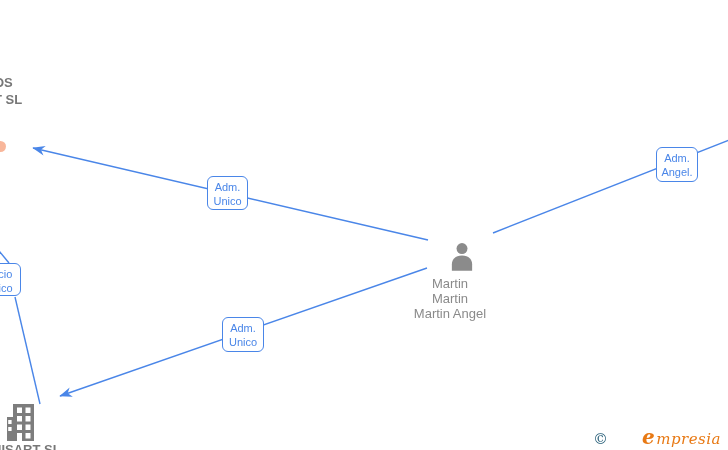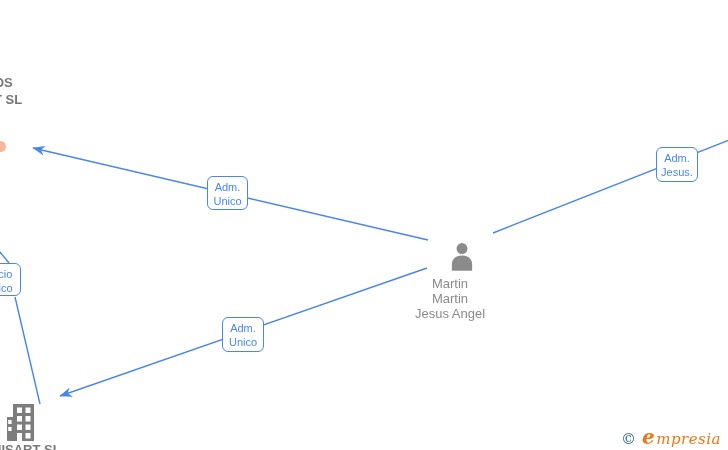--- a/index.html
+++ b/index.html
@@ -18,21 +18,21 @@
   .company-label{position:absolute;z-index:2;color:#777777;font-size:13px;font-weight:bold;line-height:17px;white-space:pre;}
   .icon-wrap{position:absolute;z-index:2;}
   #orange-dot{
     position:absolute;z-index:2;left:-5px;top:141px;width:11px;height:11px;border-radius:50%;
     background:#f7a988;opacity:.85;
   }
   #footer-logo{
     position:absolute;z-index:4;right:7px;bottom:1px;display:flex;align-items:baseline;gap:6px;
   }
   #footer-logo .copy{color:#2a617a;font-size:15px;font-family:"DejaVu Serif",serif;}
-  #footer-logo .brand{color:#e87914;font-family:"DejaVu Serif",serif;font-style:italic;font-size:15px;letter-spacing:.5px;}
+  #footer-logo .brand{color:#e87914;font-family:"DejaVu Serif",serif;font-style:italic;font-size:15px;letter-spacing:.5px;margin-left:28px;}
   #footer-logo .brand .initial{font-size:20px;font-weight:bold;margin-right:1px;}
 </style>
 </head>
 <body>
 
 <div id="canvas">
 
   <svg id="edge-layer">
     <defs>
       <marker id="arrow" viewBox="0 0 10 8" refX="9" refY="4" markerWidth="10" markerHeight="8" orient="auto-start-reverse">
@@ -50,40 +50,40 @@
 
   <div class="company-label" style="left:-6px;top:74px;"><span>OS</span><br><span>T SL</span></div>
 
   <div class="edge-label" style="left:207px;top:176px;width:41px;height:34px;">
     <span>Adm.</span><br>
     <span>Unico</span>
   </div>
 
   <div class="edge-label" style="left:656px;top:147px;width:42px;height:35px;">
     <span>Adm.</span><br>
-    <span>Jesus.</span>
+    <span>Angel.</span>
   </div>
 
   <div class="edge-label" style="left:222px;top:317px;width:42px;height:35px;">
     <span>Adm.</span><br>
     <span>Unico</span>
   </div>
 
   <div class="edge-label" style="left:-24px;top:263px;width:45px;height:33px;">
     <span>Socio</span><br>
     <span>Unico</span>
   </div>
 
   <div class="icon-wrap" style="left:446px;top:241px;">
     <svg width="32" height="30" viewBox="0 0 24 22">
       <circle cx="12" cy="5.4" r="4.1" fill="#8b8b8b"></circle>
       <path d="M12,10.6 c-5.2,0 -7.6,3.1 -7.6,6.6 L4.4,22 L19.6,22 L19.6,17.2 c0,-3.5 -2.4,-6.6 -7.6,-6.6 Z" fill="#8b8b8b"></path>
     </svg>
   </div>
-  <div class="node-label" style="left:390px;top:276px;width:120px;"><span>Martin</span><br><span>Martin</span><br><span>Jesus Angel</span></div>
+  <div class="node-label" style="left:390px;top:276px;width:120px;"><span>Martin</span><br><span>Martin</span><br><span>Martin Angel</span></div>
 
   <div class="icon-wrap" style="left:7px;top:404px;">
     <svg width="27" height="37" viewBox="0 0 27 37">
       <rect x="6" y="0" width="21" height="37" fill="#7d7d7d"></rect>
       <rect x="0" y="13" width="6" height="24" fill="#7d7d7d"></rect>
       <rect x="1.2" y="16" width="3.4" height="4" fill="#ffffff"></rect>
       <rect x="1.2" y="23" width="3.4" height="4" fill="#ffffff"></rect>
       <rect x="10" y="3.5" width="5" height="5.5" fill="#ffffff"></rect>
       <rect x="18.5" y="3.5" width="5" height="5.5" fill="#ffffff"></rect>
       <rect x="10" y="12" width="5" height="5.5" fill="#ffffff"></rect>

